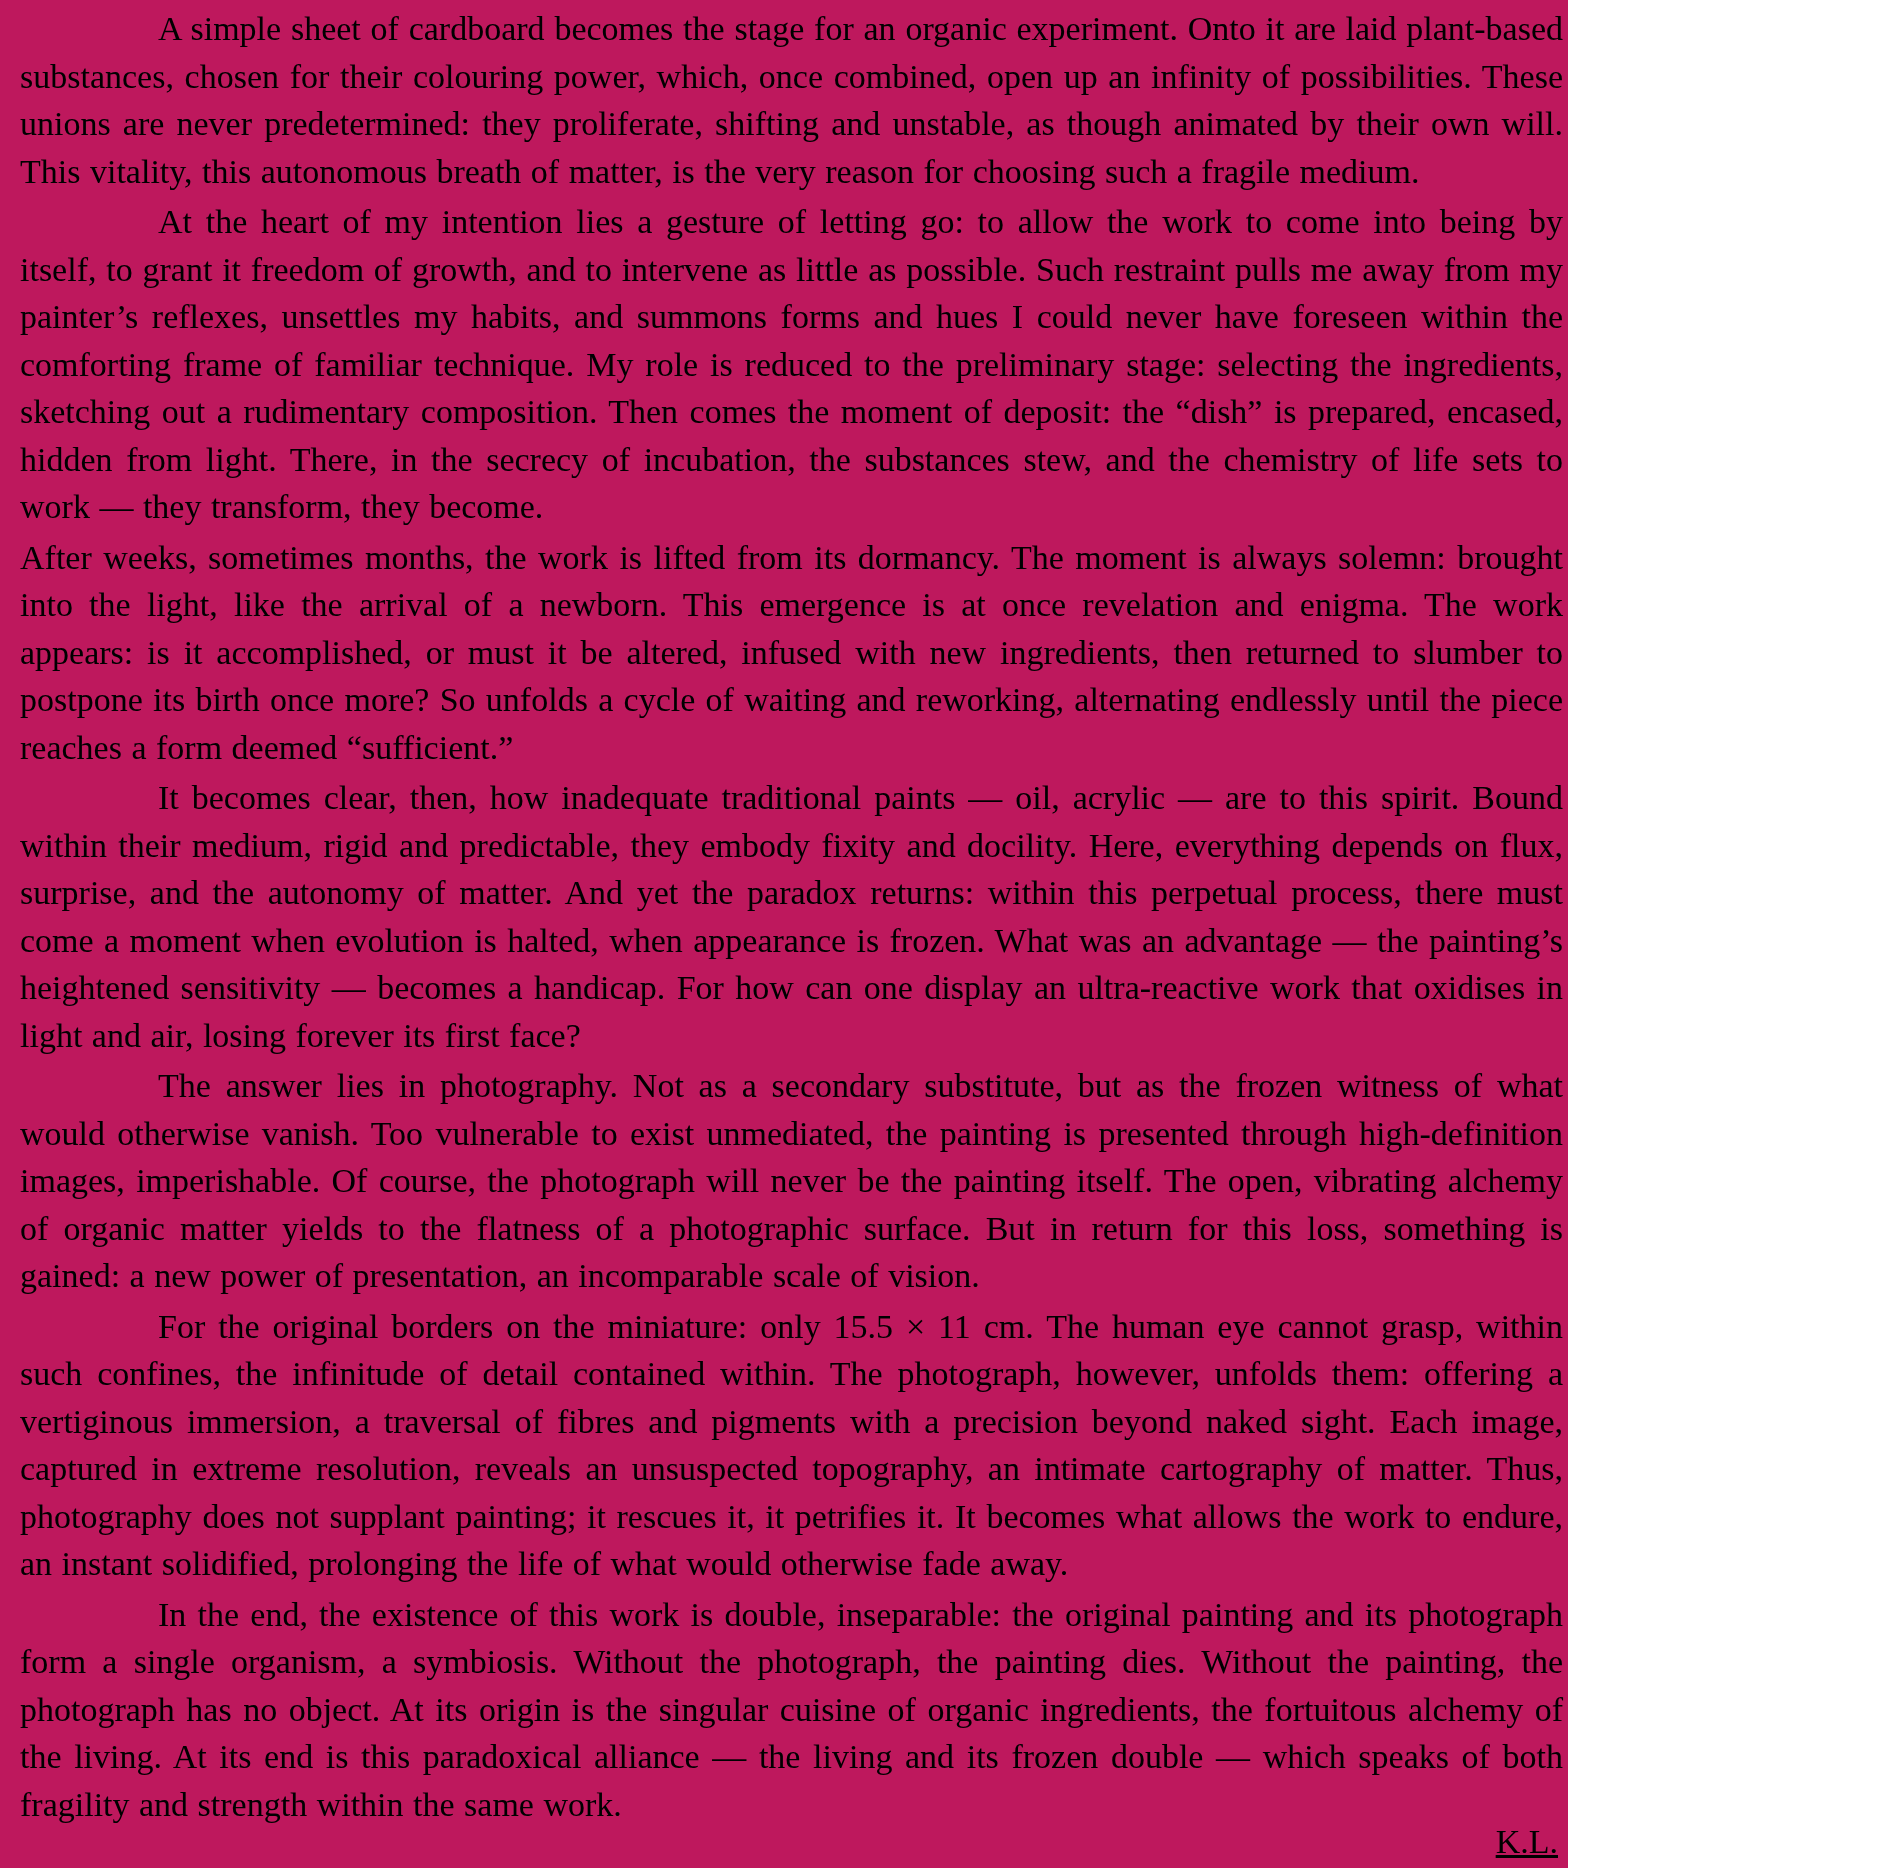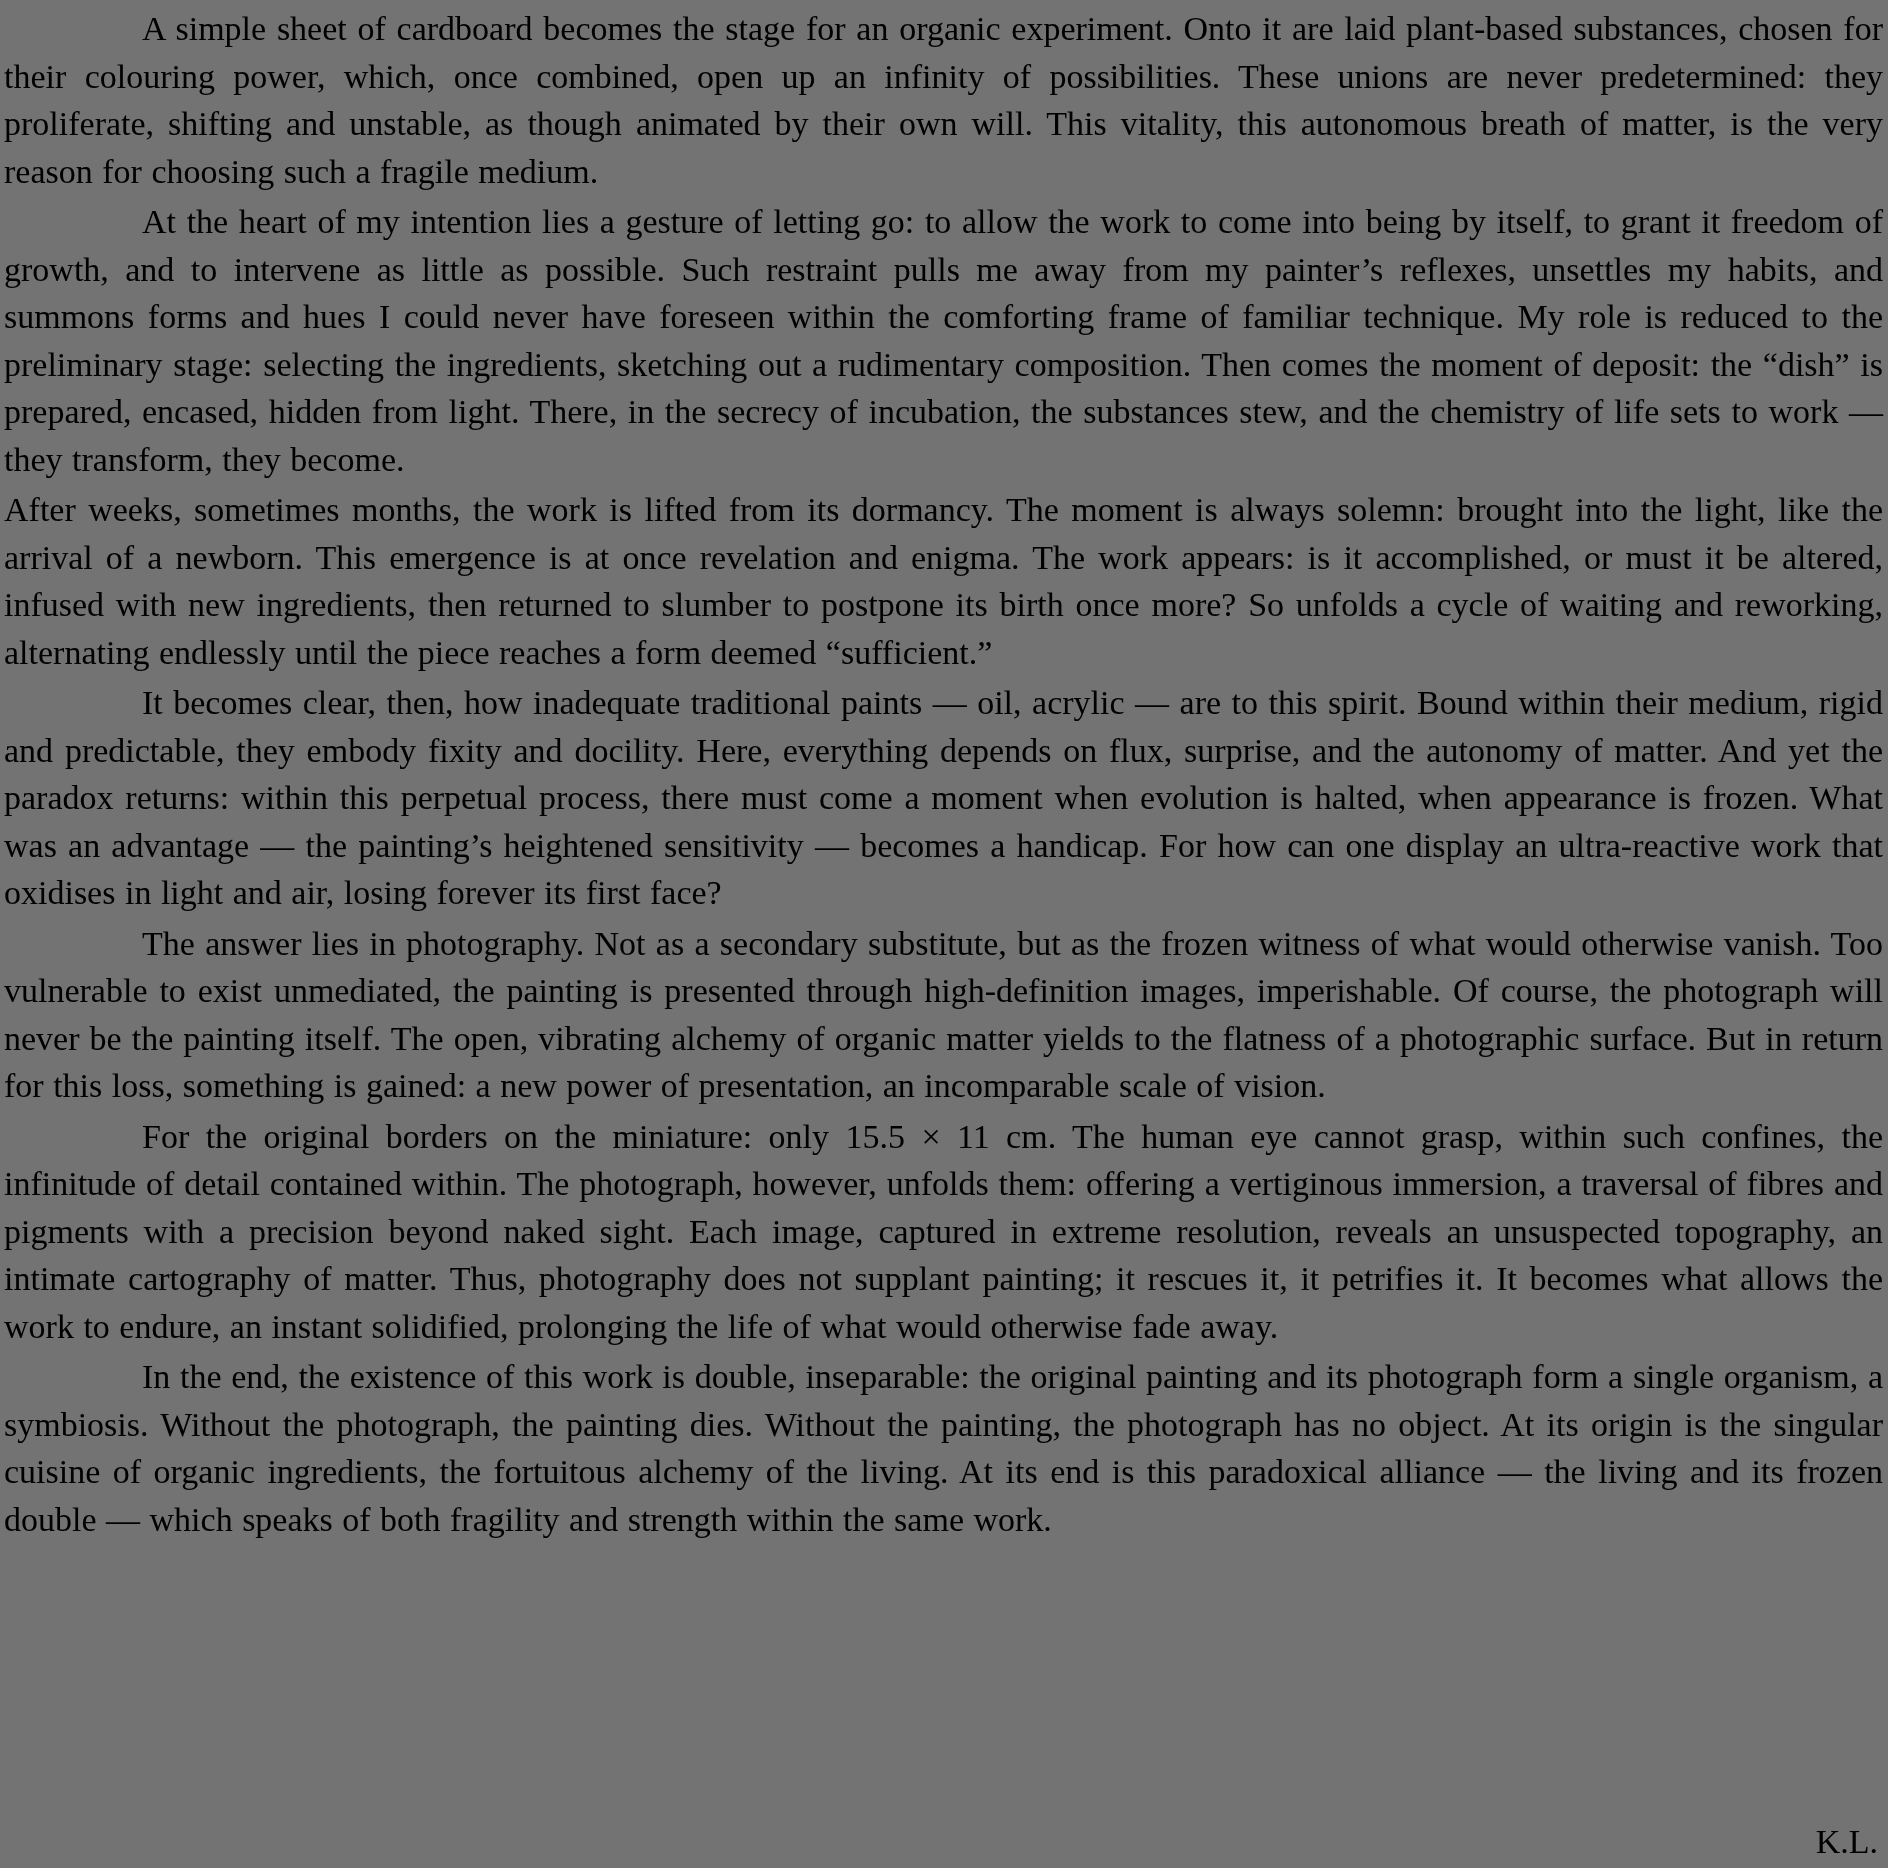--- a/index.html
+++ b/index.html
@@ -8,24 +8,24 @@
     background: #ffffff;
   }
   body {
     width: 1888px;
     height: 1868px;
     overflow: hidden;
   }
   .page {
     position: relative;
     box-sizing: border-box;
-    width: 1888px;
+    width: 1568px;
     height: 1868px;
-    padding: 5px 5px 0 4px;
-    background: #737373;
+    padding: 5px 5px 0 20px;
+    background: #be185d;
     color: #000000;
     font-family: "Liberation Serif", "DejaVu Serif", serif;
     font-size: 34px;
     line-height: 47.5px;
     text-rendering: optimizeLegibility;
   }
   .page p.essay-paragraph {
     margin: 0 0 3px 0;
     text-align: justify;
     text-indent: 138px;
@@ -34,20 +34,21 @@
   .page p.essay-paragraph.no-indent {
     text-indent: 0;
   }
   .signature {
     position: absolute;
     top: 1818px;
     right: 10px;
     margin: 0;
     font-size: 34px;
     line-height: 47.5px;
+    text-decoration: underline;
   }
 </style>
 </head>
 <body>
 
 <div class="page">
   <p class="essay-paragraph">A simple sheet of cardboard becomes the stage for an organic experiment. Onto it are laid plant-based substances, chosen for their colouring power, which, once combined, open up an infinity of possibilities. These unions are never predetermined: they proliferate, shifting and unstable, as though animated by their own will. This vitality, this autonomous breath of matter, is the very reason for choosing such a fragile medium.</p>
   <p class="essay-paragraph">At the heart of my intention lies a gesture of letting go: to allow the work to come into being by itself, to grant it freedom of growth, and to intervene as little as possible. Such restraint pulls me away from my painter’s reflexes, unsettles my habits, and summons forms and hues I could never have foreseen within the comforting frame of familiar technique. My role is reduced to the preliminary stage: selecting the ingredients, sketching out a rudimentary composition. Then comes the moment of deposit: the “dish” is prepared, encased, hidden from light. There, in the secrecy of incubation, the substances stew, and the chemistry of life sets to work — they transform, they become.</p>
   <p class="essay-paragraph no-indent">After weeks, sometimes months, the work is lifted from its dormancy. The moment is always solemn: brought into the light, like the arrival of a newborn. This emergence is at once revelation and enigma. The work appears: is it accomplished, or must it be altered, infused with new ingredients, then returned to slumber to postpone its birth once more? So unfolds a cycle of waiting and reworking, alternating endlessly until the piece reaches a form deemed “sufficient.”</p>
   <p class="essay-paragraph">It becomes clear, then, how inadequate traditional paints — oil, acrylic — are to this spirit. Bound within their medium, rigid and predictable, they embody fixity and docility. Here, everything depends on flux, surprise, and the autonomy of matter. And yet the paradox returns: within this perpetual process, there must come a moment when evolution is halted, when appearance is frozen. What was an advantage — the painting’s heightened sensitivity — becomes a handicap. For how can one display an ultra-reactive work that oxidises in light and air, losing forever its first face?</p>

